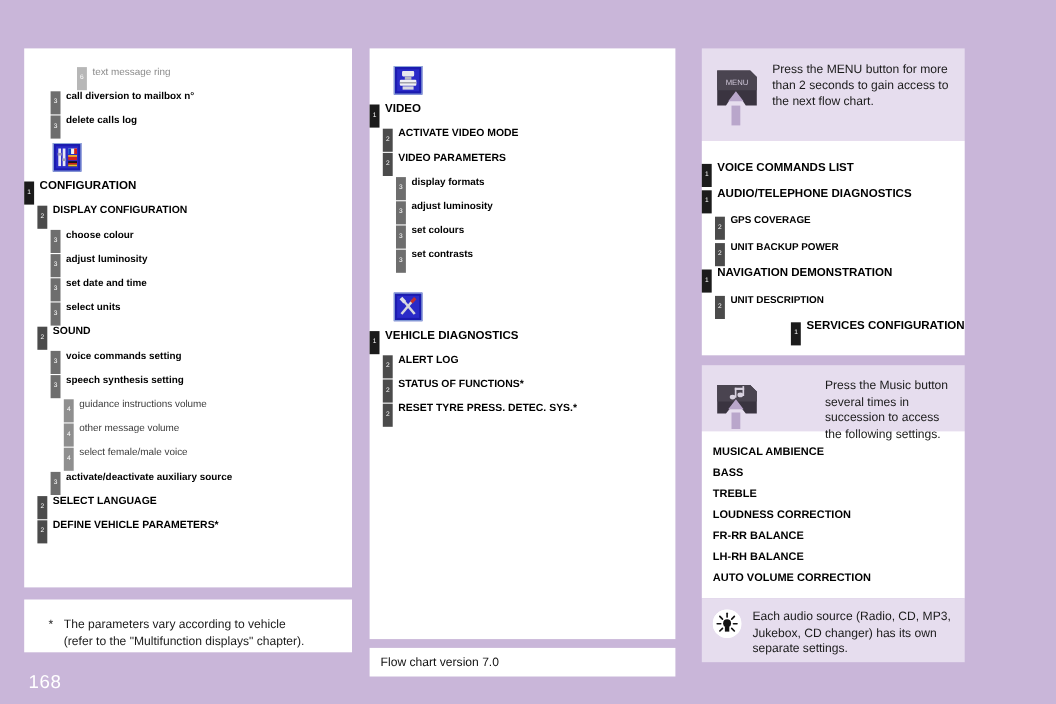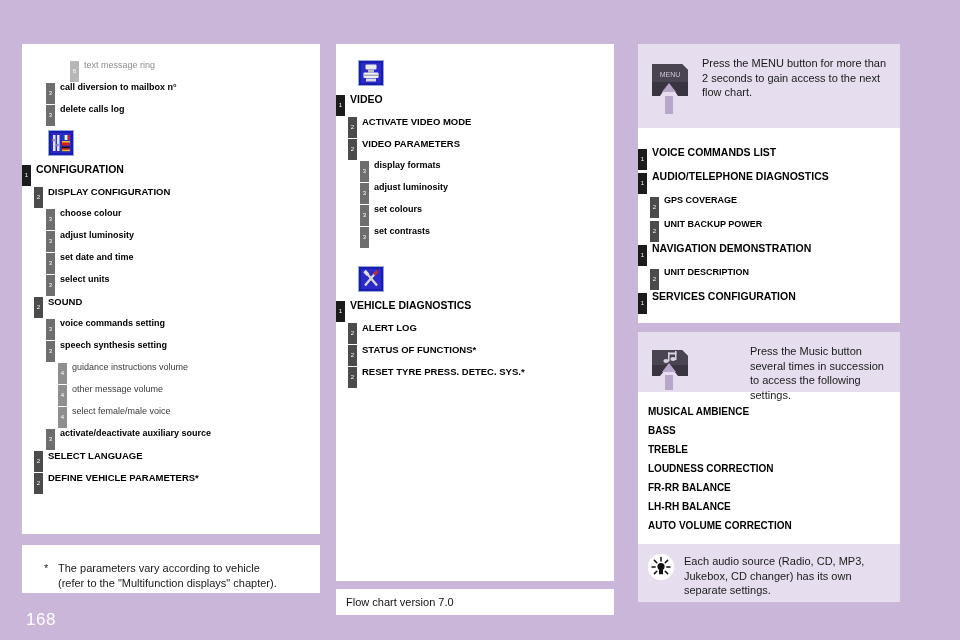--- a/index.html
+++ b/index.html
@@ -21,21 +21,21 @@
     width: 960px; height: 640px;
   }
 
   
   .col {
     position: absolute;
     top: 44px;
   }
   .col-left  { left: 22px;  width: 298px; }
   .col-mid   { left: 336px; width: 278px; }
-  .col-right { left: 638px; width: 262px; }
+  .col-right { left: 638px; width: 239px; }
 
   .panel {
     background: #ffffff;
     box-sizing: border-box;
   }
   .panel.tint {
     background: #e6ddee;
   }
 
   
@@ -418,21 +418,21 @@
           <span class="row-label t-b3">UNIT BACKUP POWER</span>
         </div>
         <div class="row ind1" style="height:24px;">
           <span class="badge lvl1">1</span>
           <span class="row-label t-b">NAVIGATION DEMONSTRATION</span>
         </div>
         <div class="row ind2" style="height:24px;">
           <span class="badge lvl2">2</span>
           <span class="row-label t-b3">UNIT DESCRIPTION</span>
         </div>
-        <div class="row ind1" style="height:24px;">
+        <div class="row ind1" style="height:24px;justify-content:flex-end;">
           <span class="badge lvl1">1</span>
           <span class="row-label t-b">SERVICES CONFIGURATION</span>
         </div>
       </div>
     </div>
 
     <div style="height:9px"></div>
 
     <div class="panel tint callout" style="height:60px;gap:48px;">
       <div class="callout-icon">

